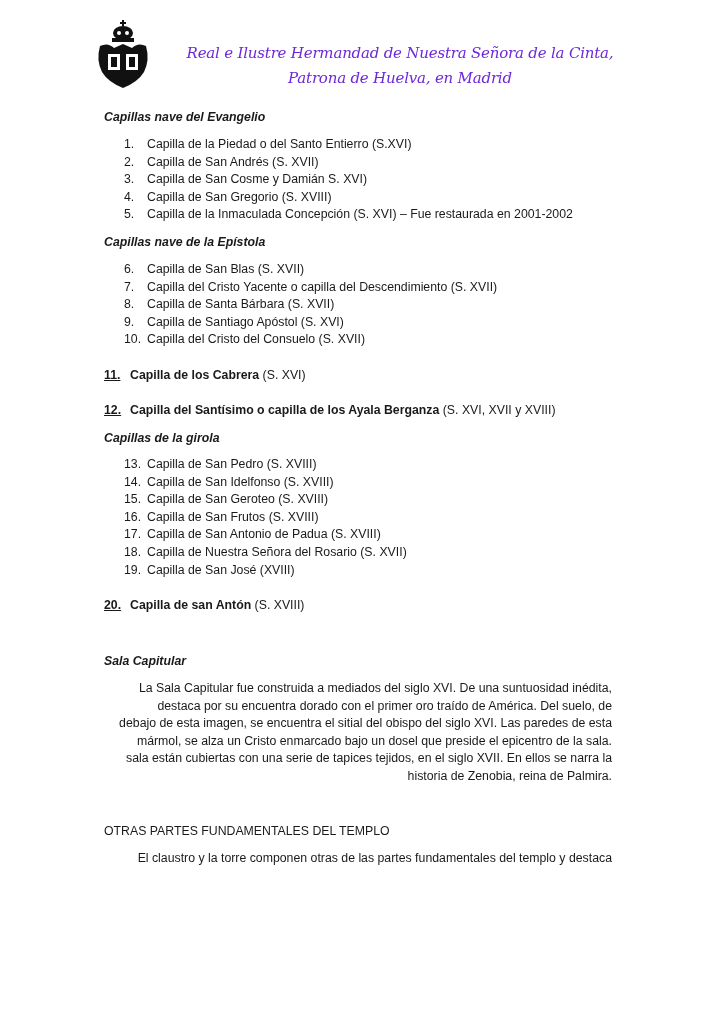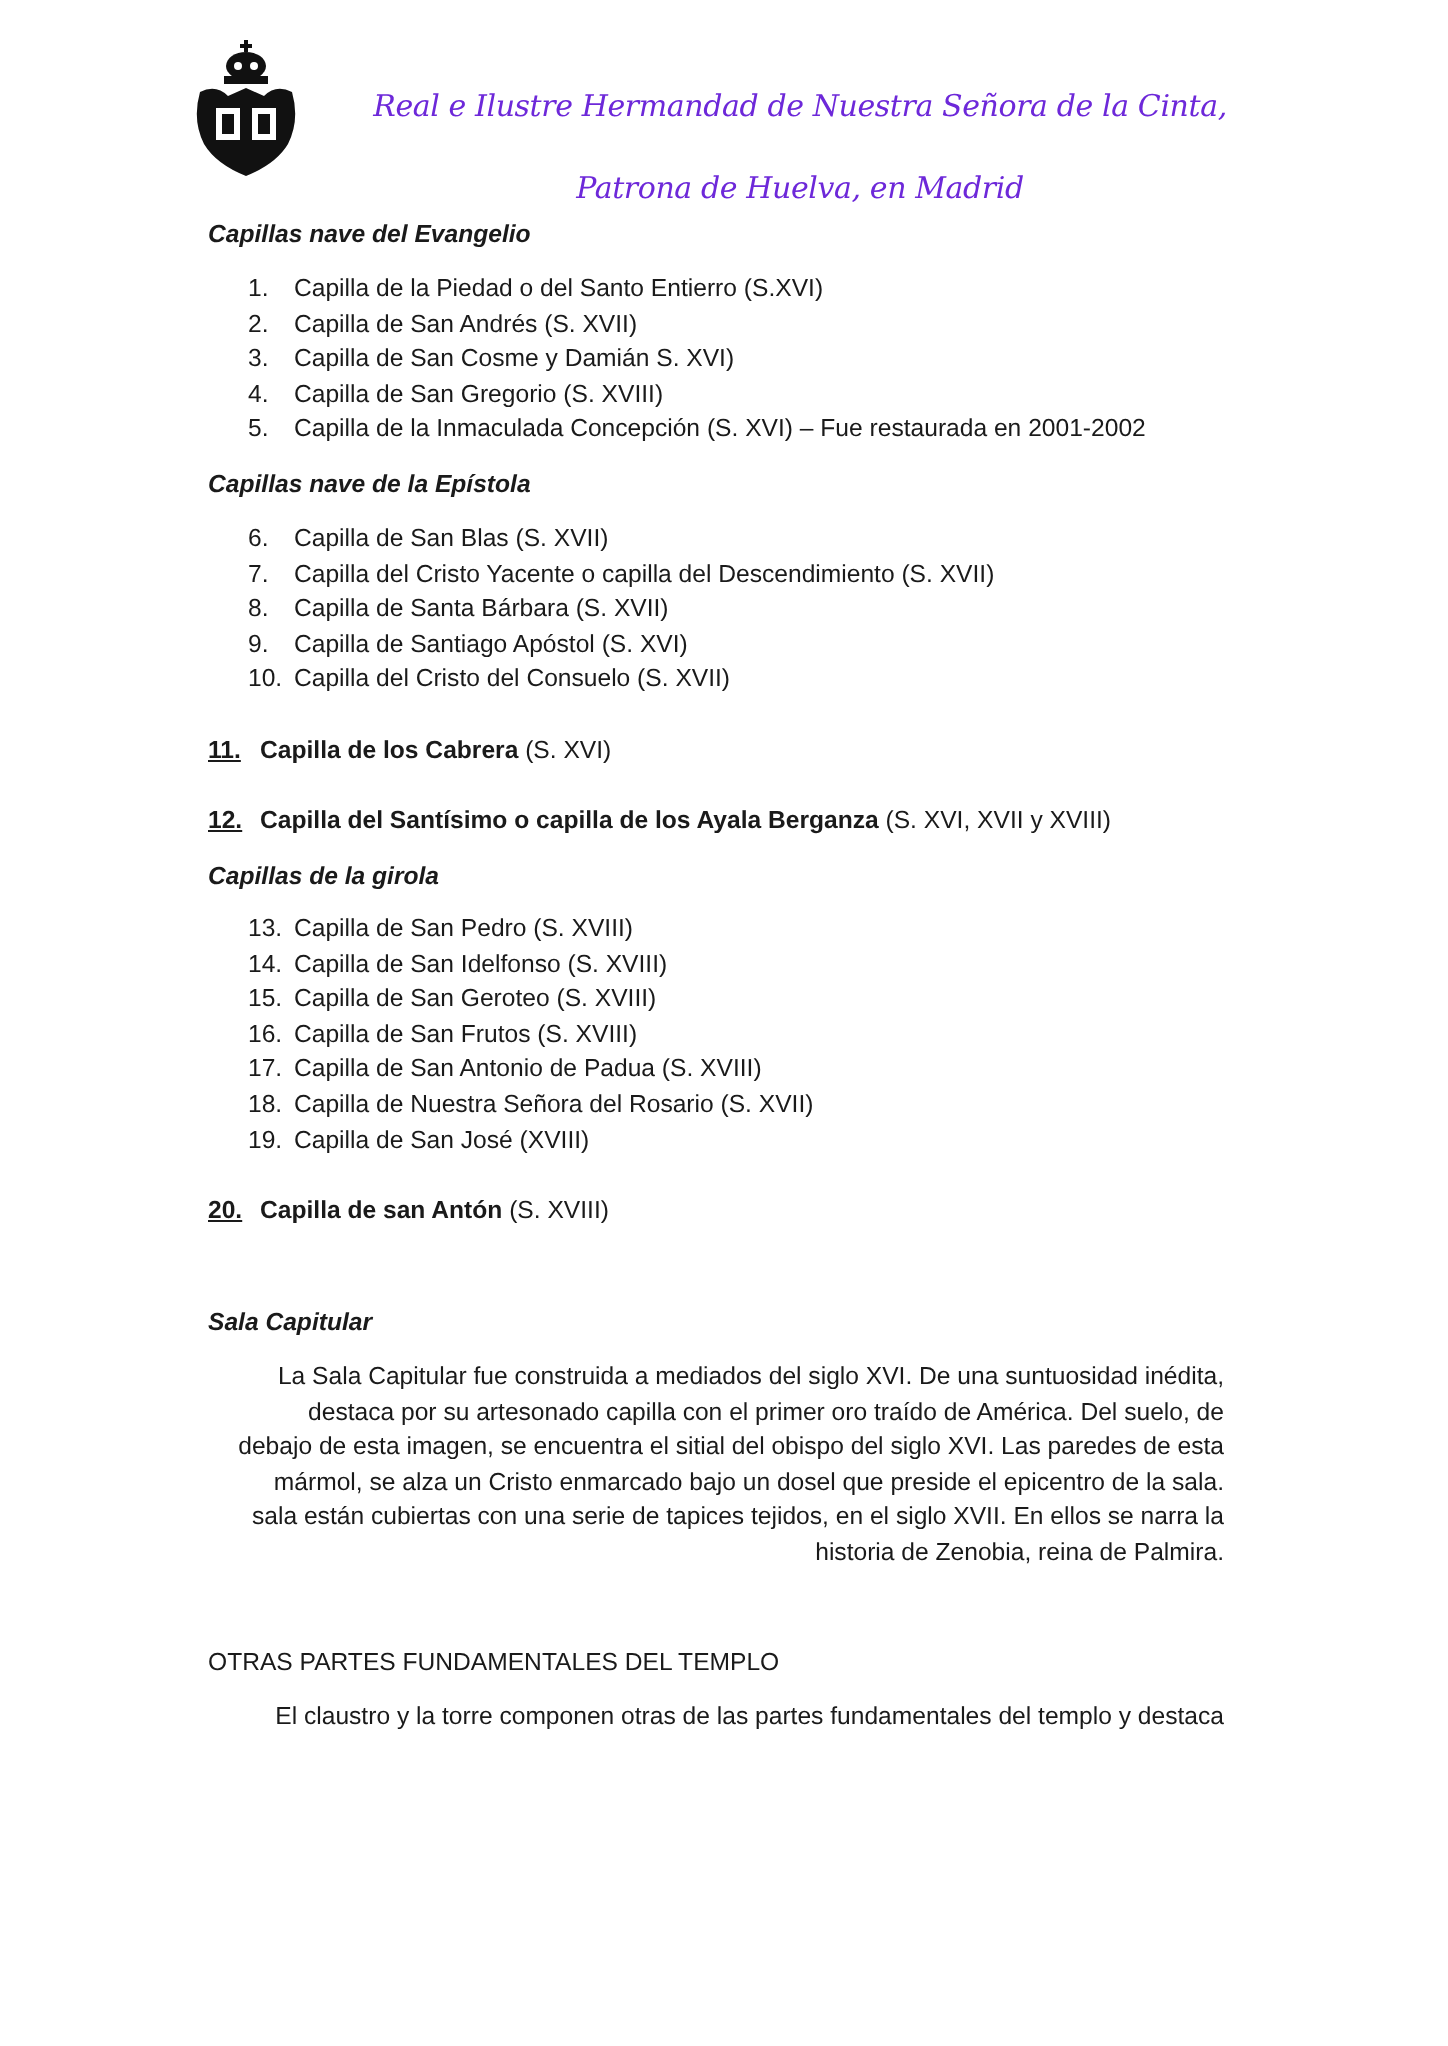--- a/index.html
+++ b/index.html
@@ -2,21 +2,21 @@
 <html><head>
 <meta charset="utf-8">
 <style>
   html, body { margin: 0; padding: 0; background: #ffffff; }
   body { width: 724px; height: 1023px; position: relative; overflow: hidden;
          font-family: "Liberation Sans", sans-serif; color: #1a1a1a; font-size: 12.3px; }
   .logo { position: absolute; left: 92px; top: 20px; width: 62px; height: 70px; }
   .header-title { position: absolute; left: 170px; width: 460px; text-align: center;
          font-family: "DejaVu Serif", serif; font-style: italic; font-size: 15px; color: #6d28d9; letter-spacing: -0.2px; }
   .h1 { top: 44px; }
-  .h2 { top: 69px; margin-top: 16px; }
+  .h2 { top: 69px; }
   .sec { position: absolute; left: 104px; font-weight: bold; font-style: italic; }
   .item { position: absolute; left: 124px; white-space: nowrap; }
   .item .num { display: inline-block; width: 23px; text-align: left; }
   .bitem { position: absolute; left: 104px; white-space: nowrap; }
   .bitem .num { display: inline-block; width: 26px; font-weight: bold; text-decoration: underline; }
   .bitem b { font-weight: bold; }
   .para { position: absolute; left: 92px; width: 520px; line-height: 17.6px; text-align: right; }
   .plain { position: absolute; left: 104px; }
   .boldh { position: absolute; left: 104px; font-weight: bold; font-style: italic; }
 </style>
@@ -70,21 +70,21 @@
 <div class="item" style="top:510px"><span class="num">16.</span><span>Capilla de San Frutos (S. XVIII)</span></div>
 <div class="item" style="top:527px"><span class="num">17.</span><span>Capilla de San Antonio de Padua (S. XVIII)</span></div>
 <div class="item" style="top:545px"><span class="num">18.</span><span>Capilla de Nuestra Señora del Rosario (S. XVII)</span></div>
 <div class="item" style="top:563px"><span class="num">19.</span><span>Capilla de San José (XVIII)</span></div>
 
 <div class="bitem" style="top:598px"><span class="num">20.</span><b>Capilla de san Antón</b><span> (S. XVIII)</span></div>
 
 <div class="boldh" style="top:654px">Sala Capitular</div>
 <div class="para" style="top:680px">
   <div>La Sala Capitular fue construida a mediados del siglo XVI. De una suntuosidad inédita,</div>
-  <div>destaca por su artesonado capilla con el primer oro traído de América. Del suelo, de</div>
+  <div>destaca por su encuentra dorado con el primer oro traído de América. Del suelo, de</div>
   <div>debajo de esta imagen, se encuentra el sitial del obispo del siglo XVI. Las paredes de esta</div>
   <div>mármol, se alza un Cristo enmarcado bajo un dosel que preside el epicentro de la sala.</div>
   <div>sala están cubiertas con una serie de tapices tejidos, en el siglo XVII. En ellos se narra la</div>
   <div>historia de Zenobia, reina de Palmira.</div>
 </div>
 
 <div class="plain" style="top:824px">OTRAS PARTES FUNDAMENTALES DEL TEMPLO</div>
 <div class="para" style="top:850px">
   <div>El claustro y la torre componen otras de las partes fundamentales del templo y destaca</div>
 </div>

